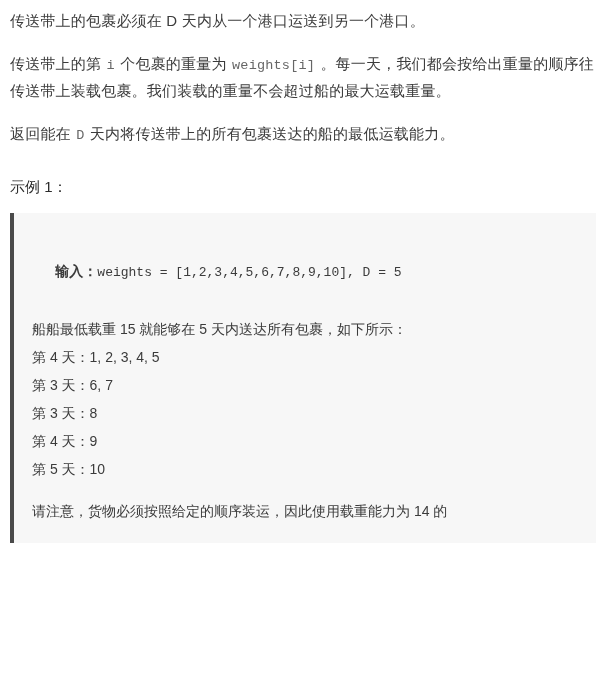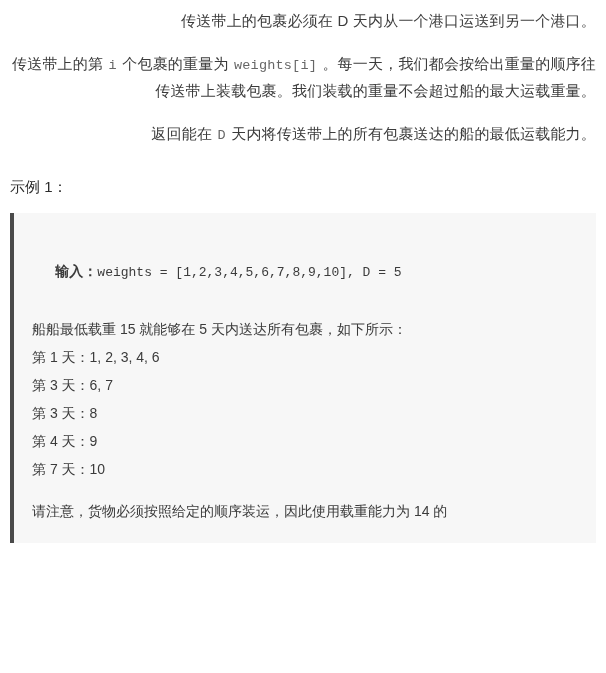--- a/index.html
+++ b/index.html
@@ -18,21 +18,20 @@
     padding: 8px 10px 0 10px;
     box-sizing: border-box;
     width: 606px;
   }
   p.para {
     margin: 0 0 18px 0;
     font-size: 15px;
     line-height: 25px;
     color: #3b3b3b;
     letter-spacing: 0.2px;
-    text-align: right;
   }
   code.inline {
     font-family: "Liberation Mono", monospace;
     font-size: 13.5px;
     color: #666666;
     background: transparent;
     padding: 0 1px;
   }
   h3.example-title {
     margin: 30px 0 16px 0;
@@ -87,25 +86,25 @@
 
   <div class="code-block">
 
     <div class="line">
       <span class="label">输入：</span><span class="mono">weights = [1,2,3,4,5,6,7,8,9,10], D = 5</span>
     </div>
 
 
 
     <div class="line">船船最低载重 15 就能够在 5 天内送达所有包裹，如下所示：</div>
-    <div class="line">第 1 天：1, 2, 3, 4, 6</div>
+    <div class="line">第 4 天：1, 2, 3, 4, 5</div>
     <div class="line">第 3 天：6, 7</div>
     <div class="line">第 3 天：8</div>
     <div class="line">第 4 天：9</div>
-    <div class="line">第 7 天：10</div>
+    <div class="line">第 5 天：10</div>
 
     <div class="blank"></div>
 
     <div class="line">请注意，货物必须按照给定的顺序装运，因此使用载重能力为 14 的</div>
 
   </div>
 
 </div>
 
 </body></html>

